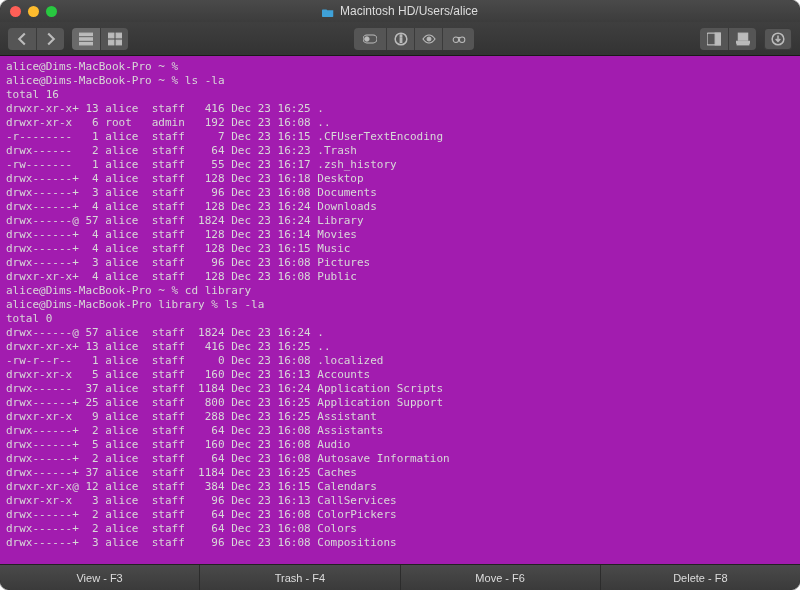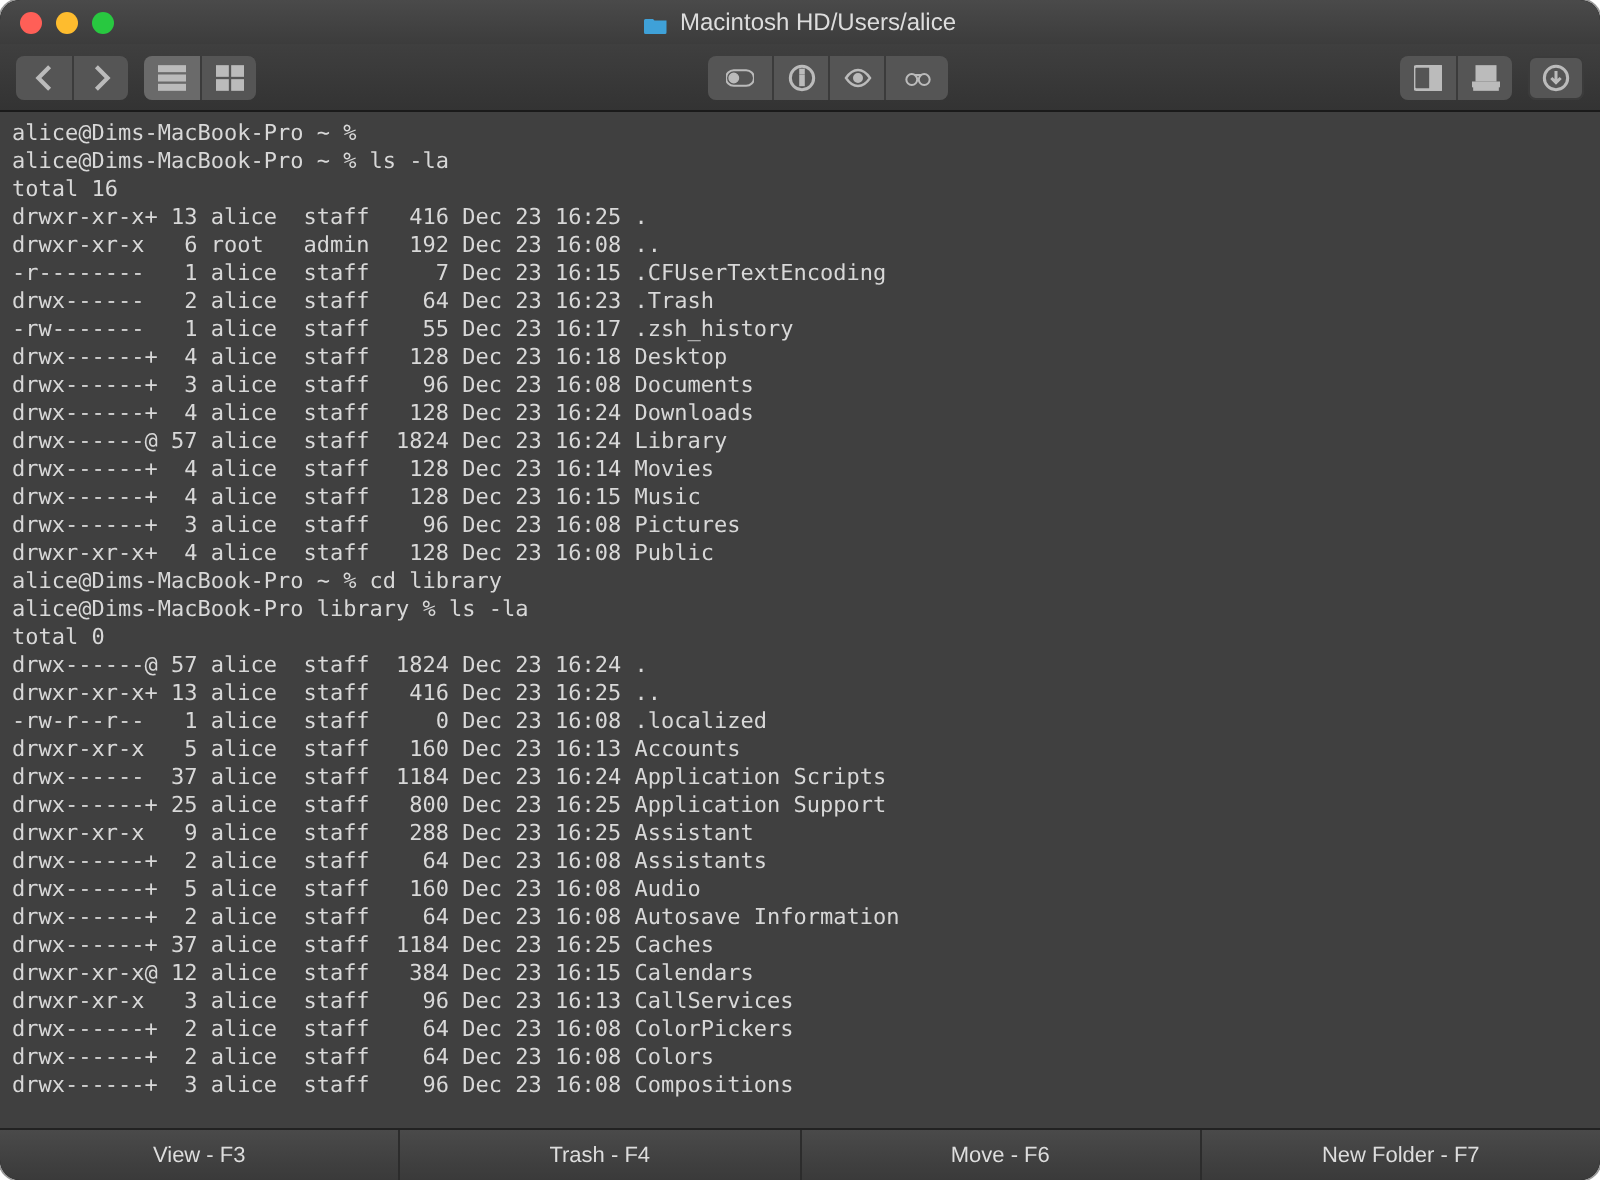--- a/index.html
+++ b/index.html
@@ -18,21 +18,21 @@
   .tb-btn{ width:28px; height:22px; display:flex; align-items:center; justify-content:center; color:#ccc; }
   .tb-btn svg{width:14px;height:14px;fill:#bbb;stroke:#bbb;}
   .tb-btn.wide{width:32px;}
   .tb-seg{ display:flex; }
   .tb-seg .tb-btn{ background:#555;}
   .tb-seg .tb-btn.active{ background:#6a6a6a;}
   .tb-seg .tb-btn + .tb-btn{ border-left:1px solid rgba(0,0,0,.3);}
   .spacer{flex:1;}
   .tb-single{ background:#555; border-radius:4px; box-shadow:inset 0 0 0 1px rgba(0,0,0,.3);}
   
-  .term { flex:1; background:#404040; color:#d8d8d8; font-family:"Menlo","Consolas",monospace; font-size:11px; line-height:14px; padding:4px 6px; white-space:pre; overflow:hidden;}
+  .term { flex:1; background:#a21caf; color:#d8d8d8; font-family:"Menlo","Consolas",monospace; font-size:11px; line-height:14px; padding:4px 6px; white-space:pre; overflow:hidden;}
   
   .bottom { height:26px; background:linear-gradient(#4a4a4a,#3a3a3a); display:flex; border-top:1px solid #222;}
   .bottom .bbtn{ flex:1; display:flex; align-items:center; justify-content:center; font-size:11px; color:#ddd; border-right:1px solid #2c2c2c;}
   .bottom .bbtn:last-child{border-right:none;}
 </style>
 </head>
 <body>
 
 <div class="window">
 
@@ -169,16 +169,16 @@
 drwxr-xr-x   3 alice  staff    96 Dec 23 16:13 CallServices
 drwx------+  2 alice  staff    64 Dec 23 16:08 ColorPickers
 drwx------+  2 alice  staff    64 Dec 23 16:08 Colors
 drwx------+  3 alice  staff    96 Dec 23 16:08 Compositions
 </div>
 
   <div class="bottom">
     <div class="bbtn">View - F3</div>
     <div class="bbtn">Trash - F4</div>
     <div class="bbtn">Move - F6</div>
-    <div class="bbtn">New Folder - F7</div>
+    <div class="bbtn">Delete - F8</div>
   </div>
 
 </div>
 
 </body></html>

